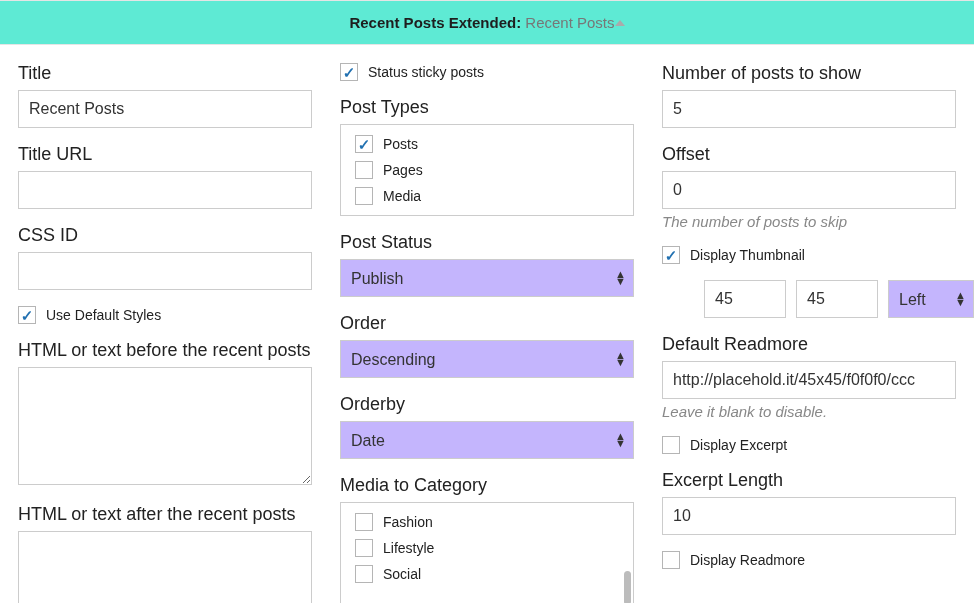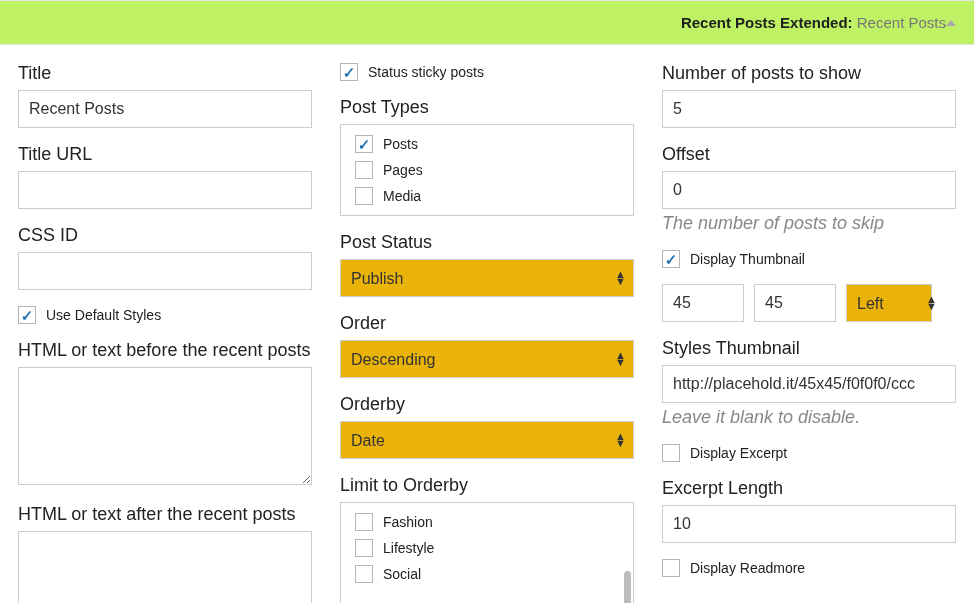--- a/index.html
+++ b/index.html
@@ -10,23 +10,23 @@
     font-size: 14px;
     color: #333;
     background: #fff;
     width: 974px;
   }
   .widget-header {
     border-top: 1px solid #e5e5e5;
     border-bottom: 1px solid #e5e5e5;
     padding: 13px 18px;
     display: flex;
-    justify-content: flex-end;
+    justify-content: center;
     align-items: center;
-    background: #bef264;
+    background: #5eead4;
   }
   .widget-title {
     font-size: 15px;
     font-weight: 600;
     color: #1e1e1e;
   }
   .widget-title .subtitle {
     color: #777;
     font-weight: 400;
   }
@@ -60,21 +60,21 @@
     font-family: inherit;
     color: #333;
     border-radius: 0;
   }
   input[type=text] { height: 38px; }
   textarea { height: 118px; resize: both; }
   select {
     height: 38px;
     appearance: none;
     -webkit-appearance: none;
-    background: #eab308;
+    background: #c4b5fd;
     padding-right: 28px;
   }
   .select-wrap { position: relative; }
   .select-arrows {
     position: absolute;
     right: 8px;
     top: 50%;
     transform: translateY(-50%);
     pointer-events: none;
     font-size: 11px;
@@ -110,24 +110,24 @@
     border: 1px solid #ccc;
     padding: 10px 14px;
     position: relative;
   }
   .checkbox-list.scroll { overflow-y: hidden; }
   .checkbox-list .check-row { margin-bottom: 8px; }
   .checkbox-list .check-row:last-child { margin-bottom: 0; }
   .hint {
     font-style: italic;
     color: #888;
-    font-size: 18px;
+    font-size: 15px;
     margin-top: 4px;
   }
-  .thumb-row { display: flex; gap: 10px; align-items: center; }
+  .thumb-row { display: flex; gap: 10px; align-items: center; margin-left: 42px; }
   .thumb-row input[type=text] { width: 82px; }
   .thumb-row .select-wrap { width: 99px; }
   .thumb-row select { width: 86px; }
   .scrollbar-fake {
     position: absolute;
     right: 2px;
     bottom: 2px;
     width: 7px;
     height: 34px;
     background: #bcbcbc;
@@ -217,21 +217,21 @@
     <div class="field">
       <label class="label">Orderby</label>
       <div class="select-wrap">
         <select>
           <option>Date</option>
         </select>
         <div class="select-arrows">▲<br>▼</div>
       </div>
     </div>
     <div class="field">
-      <label class="label">Limit to Orderby</label>
+      <label class="label">Media to Category</label>
       <div class="checkbox-list scroll" style="height:106px;">
         <div class="check-row">
           <span class="cbox"></span>
           <span class="check-label">Fashion</span>
         </div>
         <div class="check-row">
           <span class="cbox"></span>
           <span class="check-label">Lifestyle</span>
         </div>
         <div class="check-row">
@@ -263,21 +263,21 @@
         <input type="text" value="45" style="">
         <div class="select-wrap">
           <select>
             <option>Left</option>
           </select>
           <div class="select-arrows">▲<br>▼</div>
         </div>
       </div>
     </div>
     <div class="field">
-      <label class="label">Styles Thumbnail</label>
+      <label class="label">Default Readmore</label>
       <input type="text" value="http://placehold.it/45x45/f0f0f0/ccc" style="">
       <div class="hint">Leave it blank to disable.</div>
     </div>
     <div class="check-row">
       <span class="cbox"></span>
       <span class="check-label">Display Excerpt</span>
     </div>
     <div class="field">
       <label class="label">Excerpt Length</label>
       <input type="text" value="10" style="">

